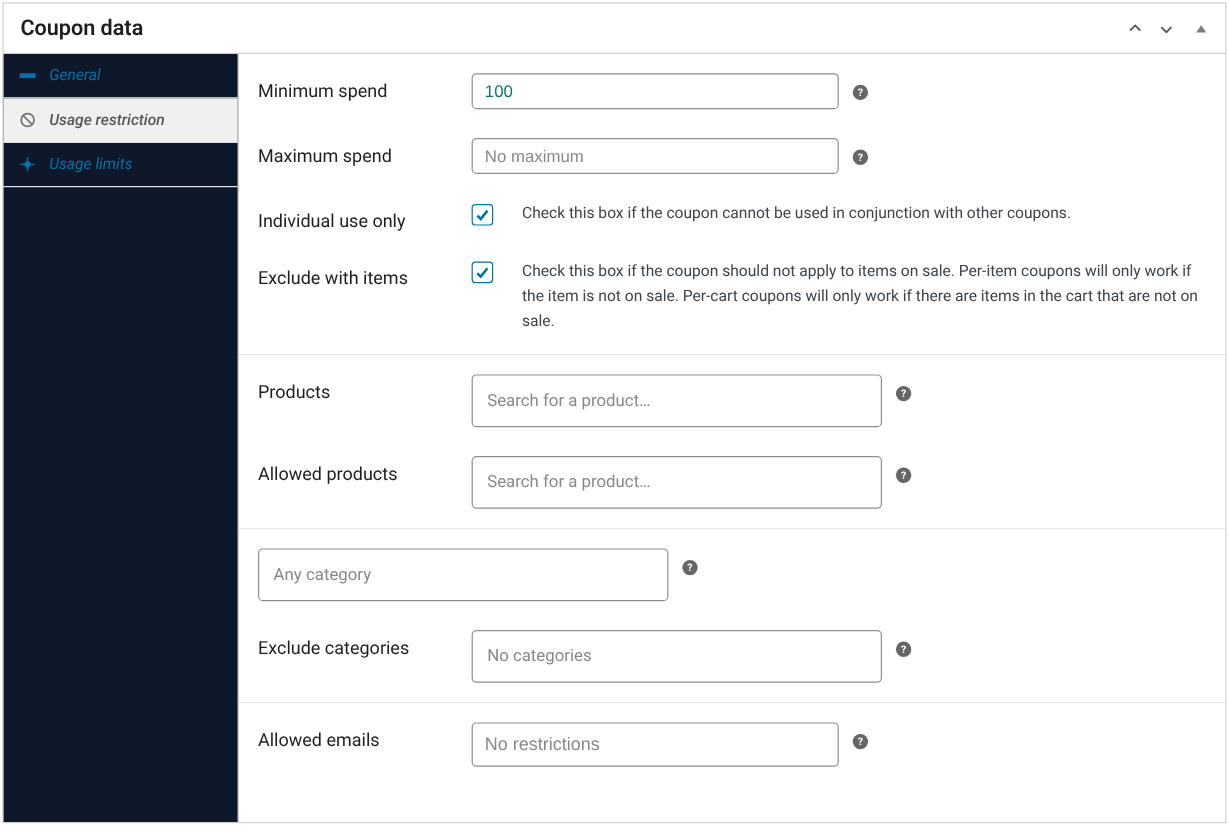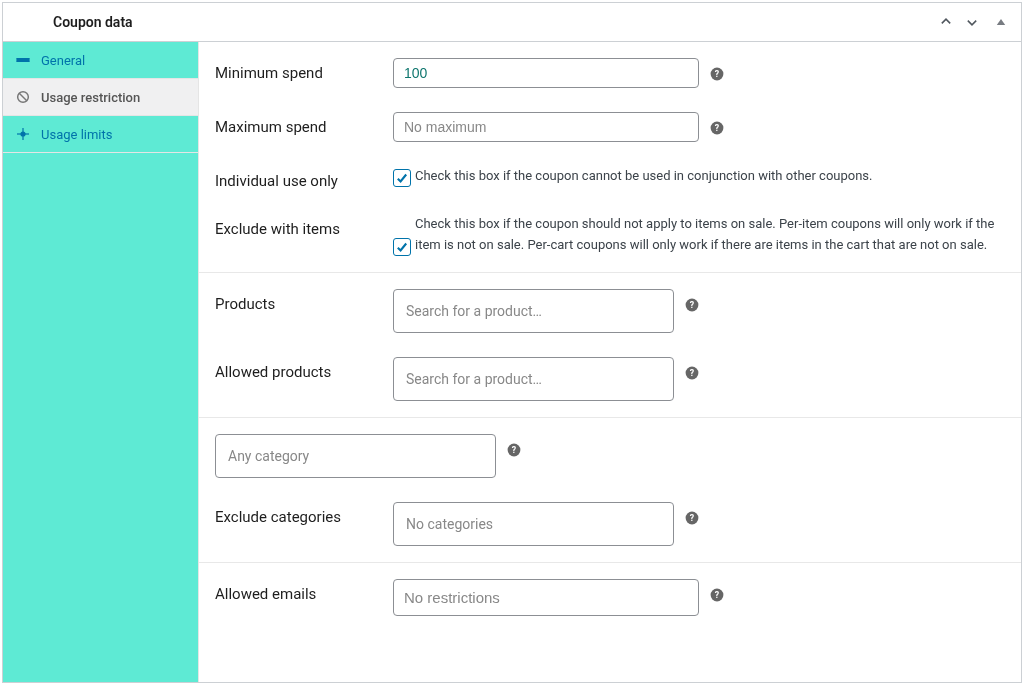--- a/index.html
+++ b/index.html
@@ -19,24 +19,23 @@
       background: #fff;
     }
     .panel-header {
       display: flex;
       align-items: center;
       justify-content: space-between;
       padding: 10px 14px;
       border-bottom: 1px solid #ccd0d4;
     }
     .panel-title {
-      font-size: 14px;
+      font-size: 18px;
       font-weight: 600;
       color: #1e1e1e;
-      margin-left: 36px;
     }
     .header-controls {
       display: flex;
       align-items: center;
       gap: 8px;
     }
     .header-arrow {
       color: #50575e;
       cursor: pointer;
       padding: 2px;
@@ -56,21 +55,22 @@
       height: 12px;
       display: block;
     }
     .panel-body {
       display: flex;
       min-height: 640px;
     }
     .sidebar {
       width: 196px;
       border-right: 1px solid #e5e5e5;
-      background: #5eead4;
+      background: #0f172a;
+      font-style: italic;
     }
     .tab {
       display: flex;
       align-items: center;
       padding: 10px 12px;
       border-bottom: 1px solid #e5e5e5;
       cursor: pointer;
       gap: 10px;
       font-size: 13px;
     }
@@ -139,22 +139,22 @@
       align-items: center;
       justify-content: center;
       margin-top: 8px;
     }
     .help-icon svg {
       width: 16px;
       height: 16px;
     }
     .checkbox-wrap {
       display: flex;
-      align-items: flex-end;
-      gap: 4px;
+      align-items: flex-start;
+      gap: 24px;
       flex: 1;
       max-width: 630px;
     }
     .checkbox {
       width: 18px;
       height: 18px;
       border: 1.5px solid #0073aa;
       border-radius: 3px;
       display: flex;
       align-items: center;
@@ -166,21 +166,21 @@
     .checkbox svg {
       width: 14px;
       height: 14px;
     }
     .checkbox-desc {
       font-size: 13px;
       color: #3c434a;
       line-height: 1.6;
     }
     .select-box {
-      width: 281px;
+      width: 342px;
       min-height: 44px;
       padding: 10px 12px;
       border: 1px solid #8c8f94;
       border-radius: 4px;
       font-size: 14px;
       color: #888;
       background: #fff;
       display: flex;
       align-items: center;
       cursor: text;

